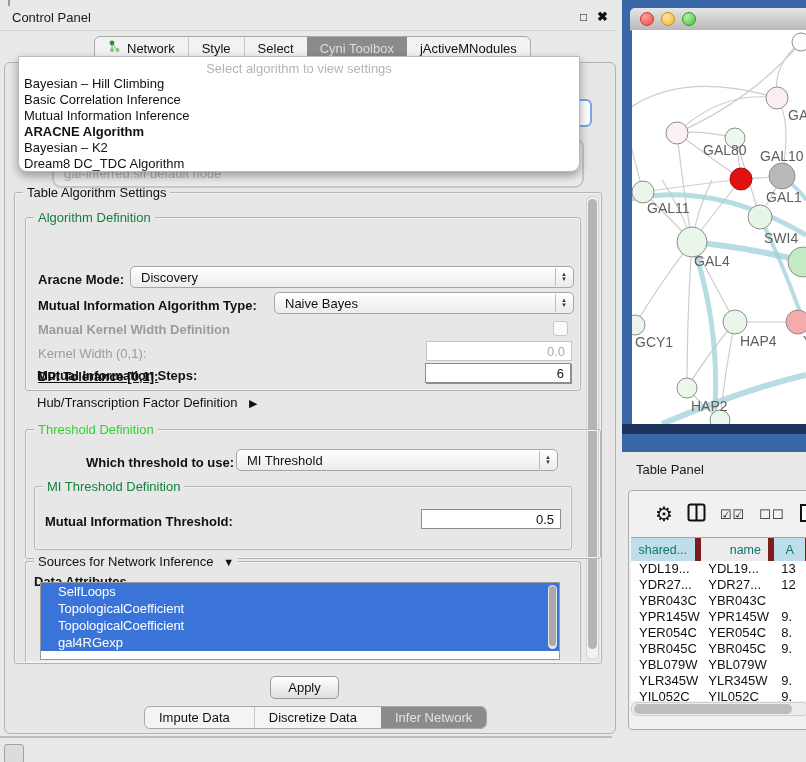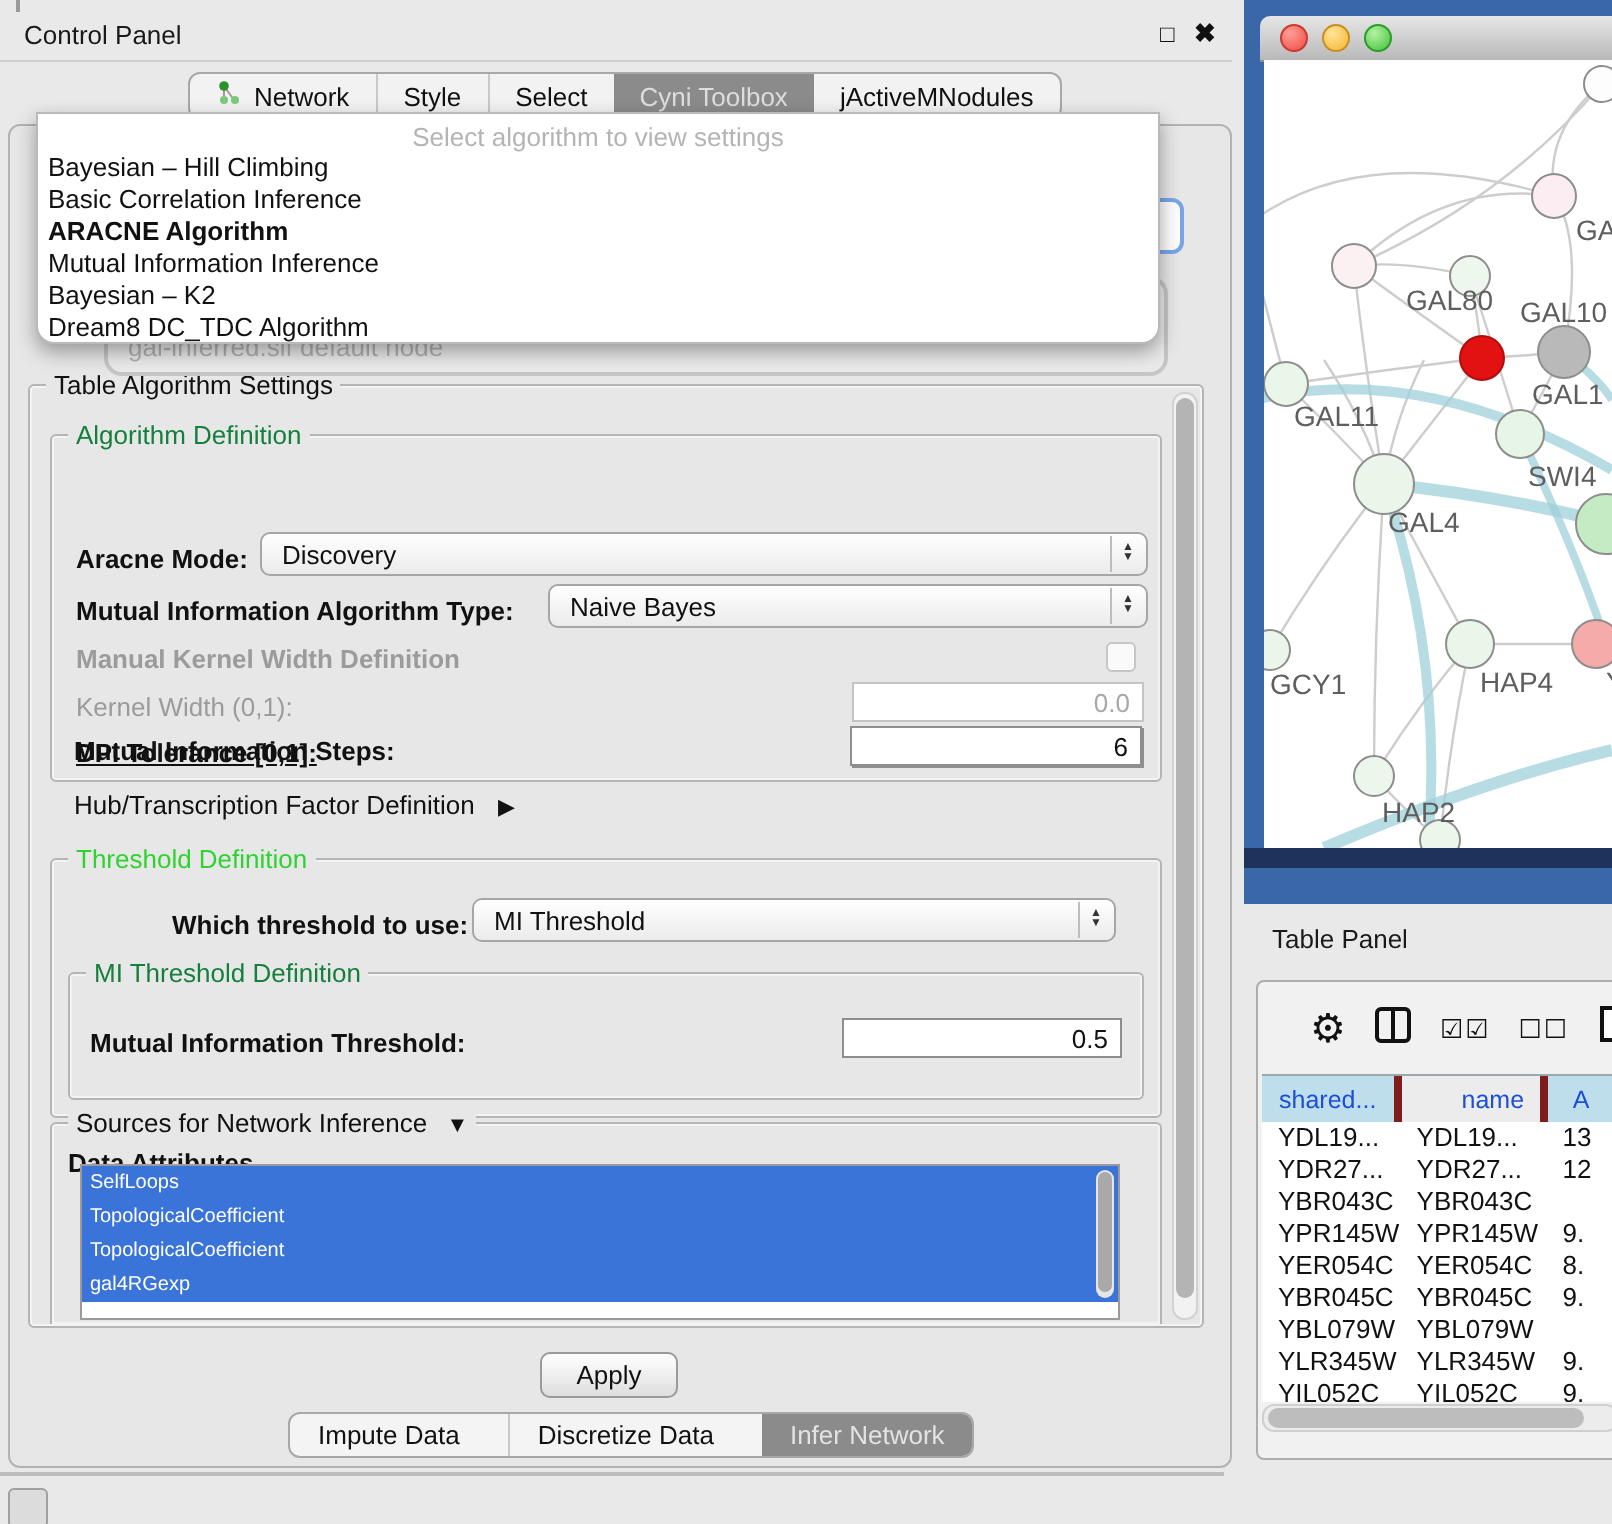--- a/index.html
+++ b/index.html
@@ -59,22 +59,22 @@
   .field.dis{border-color:#c4c4c4;color:#a8a8a8;}
   .chk{position:absolute;width:13px;height:13px;border:1px solid #c6c6c6;
        background:#fafafa;border-radius:3px;}
   .tri{font-size:11px;color:#111;}
   
   .vsb{position:absolute;width:11px;background:#f2f2f2;border:1px solid #d2d2d2;border-radius:6px;}
   .vsb .thumb{position:absolute;left:1px;right:1px;background:#b4b4b4;border-radius:5px;}
   
   #attr-list{left:40px;top:582px;width:518px;height:76px;background:#fff;
              border:1px solid #9a9a9a;overflow:hidden;z-index:1;}
-  .attr-item{height:17px;line-height:17px;font-size:10px;color:#fff;
-             background:#3b74d9;padding-left:4px;}
+  .attr-item{height:17px;line-height:17px;font-size:13px;color:#fff;
+             background:#3b74d9;padding-left:17px;}
   #attr-sb{position:absolute;top:2px;right:2px;width:9px;height:64px;
            background:#e6e6e6;border-radius:5px;}
   #attr-sb .thumb{position:absolute;left:1px;right:1px;top:1px;height:60px;
            background:#a9a9a9;border-radius:5px;}
   
   #apply-btn{left:270px;top:676px;width:67px;height:21px;border:1px solid #9a9a9a;
              border-radius:5px;background:linear-gradient(#ffffff,#dedede);
              font-size:13px;color:#111;display:flex;align-items:center;justify-content:center;}
   #btabs{left:144px;top:706px;height:21px;display:flex;background:#f4f4f4;
          border:1px solid #a8a8a8;border-radius:6px;overflow:hidden;}
@@ -100,23 +100,23 @@
   
   #tp-title{left:636px;top:462px;font-size:13px;color:#1a1a1a;}
   #tp-box{left:628px;top:490px;width:182px;height:238px;background:#f1f1f1;
           border:1px solid #adadad;border-radius:4px;overflow:hidden;}
   #tp-toolbar{position:absolute;left:0;top:0;right:0;height:46px;display:flex;
           align-items:center;gap:14px;padding-left:26px;color:#111;}
   .tb-ico{font-size:15px;}
   #tb-gear{font-size:20px;}
   .tp-table{position:absolute;left:2px;top:46px;right:0;}
   .hrow{display:flex;height:24px;border-top:1px solid #9aa7ad;}
-  .hcell{border-right:4px solid #7f1d1d;border-bottom:1px solid #9aa7ad;
+  .hcell{border-right:6px solid #7f1d1d;border-bottom:1px solid #9aa7ad;
          display:flex;align-items:center;justify-content:center;
-         font-size:12.5px;color:#1d4ed8;background:#ececec;box-sizing:border-box;}
+         font-size:12.5px;color:#0f766e;background:#ececec;box-sizing:border-box;}
   .hcell.hl{background:#bfdeeb;}
   .trow{display:flex;height:16px;font-size:13px;color:#111;background:#fff;}
   .tcell{padding-left:8px;overflow:hidden;white-space:nowrap;box-sizing:border-box;}
   #tp-rows{position:absolute;left:2px;top:70px;right:0;height:140px;overflow:hidden;background:#fff;}
   #tp-hsb{position:absolute;left:2px;top:211px;right:2px;height:12px;background:#ececec;
           border:1px solid #cfcfcf;border-radius:6px;}
   #tp-hsb .thumb{position:absolute;top:1px;bottom:1px;left:2px;width:158px;
           background:#bdbdbd;border-radius:5px;}
 </style>
 </head>
@@ -159,22 +159,22 @@
 
 <div class="abs" id="frag-box"></div>
 <div class="abs" id="frag-text">gal-inferred.sif default node</div>
 <div class="abs" id="frag-combo"></div>
 
 <div class="abs" id="dd">
   <div id="dd-prompt">Select algorithm to view settings</div>
   <div id="dd-items">
       <div class="dd-item">Bayesian – Hill Climbing</div>
       <div class="dd-item">Basic Correlation Inference</div>
+      <div class="dd-item">Mutual Information Inference</div>
       <div class="dd-item sel">ARACNE Algorithm</div>
-      <div class="dd-item">Mutual Information Inference</div>
       <div class="dd-item">Bayesian – K2</div>
       <div class="dd-item">Dream8 DC_TDC Algorithm</div>
     </div>
 </div>
 
 <div class="grp" id="settings-grp" style="left:14px;top:192px;width:586px;height:470px;">
   <span class="legend">Table Algorithm Settings</span>
 
   <div class="vsb" style="right:2px;top:3px;bottom:3px;">
     <div class="thumb" style="top:2px;bottom:10px;"></div>
@@ -206,21 +206,21 @@
     <div class="field" style="left:400px;top:146px;width:146px;">0.0</div>
   </div>
   <span class="lbl b" style="left:22px;top:175px;">Mutual Information Steps:</span>
   <div class="field" style="left:410px;top:170px;width:146px;">6</div>
 
   <span class="lbl" style="left:22px;top:202px;font-weight:500;">
     <span>Hub/Transcription Factor Definition</span>
     <span class="tri" style="margin-left:8px;">▶</span>
   </span>
 
-  <div class="grp" style="left:10px;top:236px;width:554px;height:128px;">
+  <div class="grp" style="left:10px;top:236px;width:554px;height:128px;padding-left:20px;">
     <span class="legend green">Threshold Definition</span>
     <span class="lbl b" style="left:60px;top:25px;">Which threshold to use:</span>
     <div class="combo" style="left:210px;top:19px;width:322px;">
       <span>MI Threshold</span>
       <span class="spin">
           <span>▲</span>
           <span>▼</span>
         </span>
     </div>
     <div class="grp" style="left:8px;top:56px;width:536px;height:62px;">

